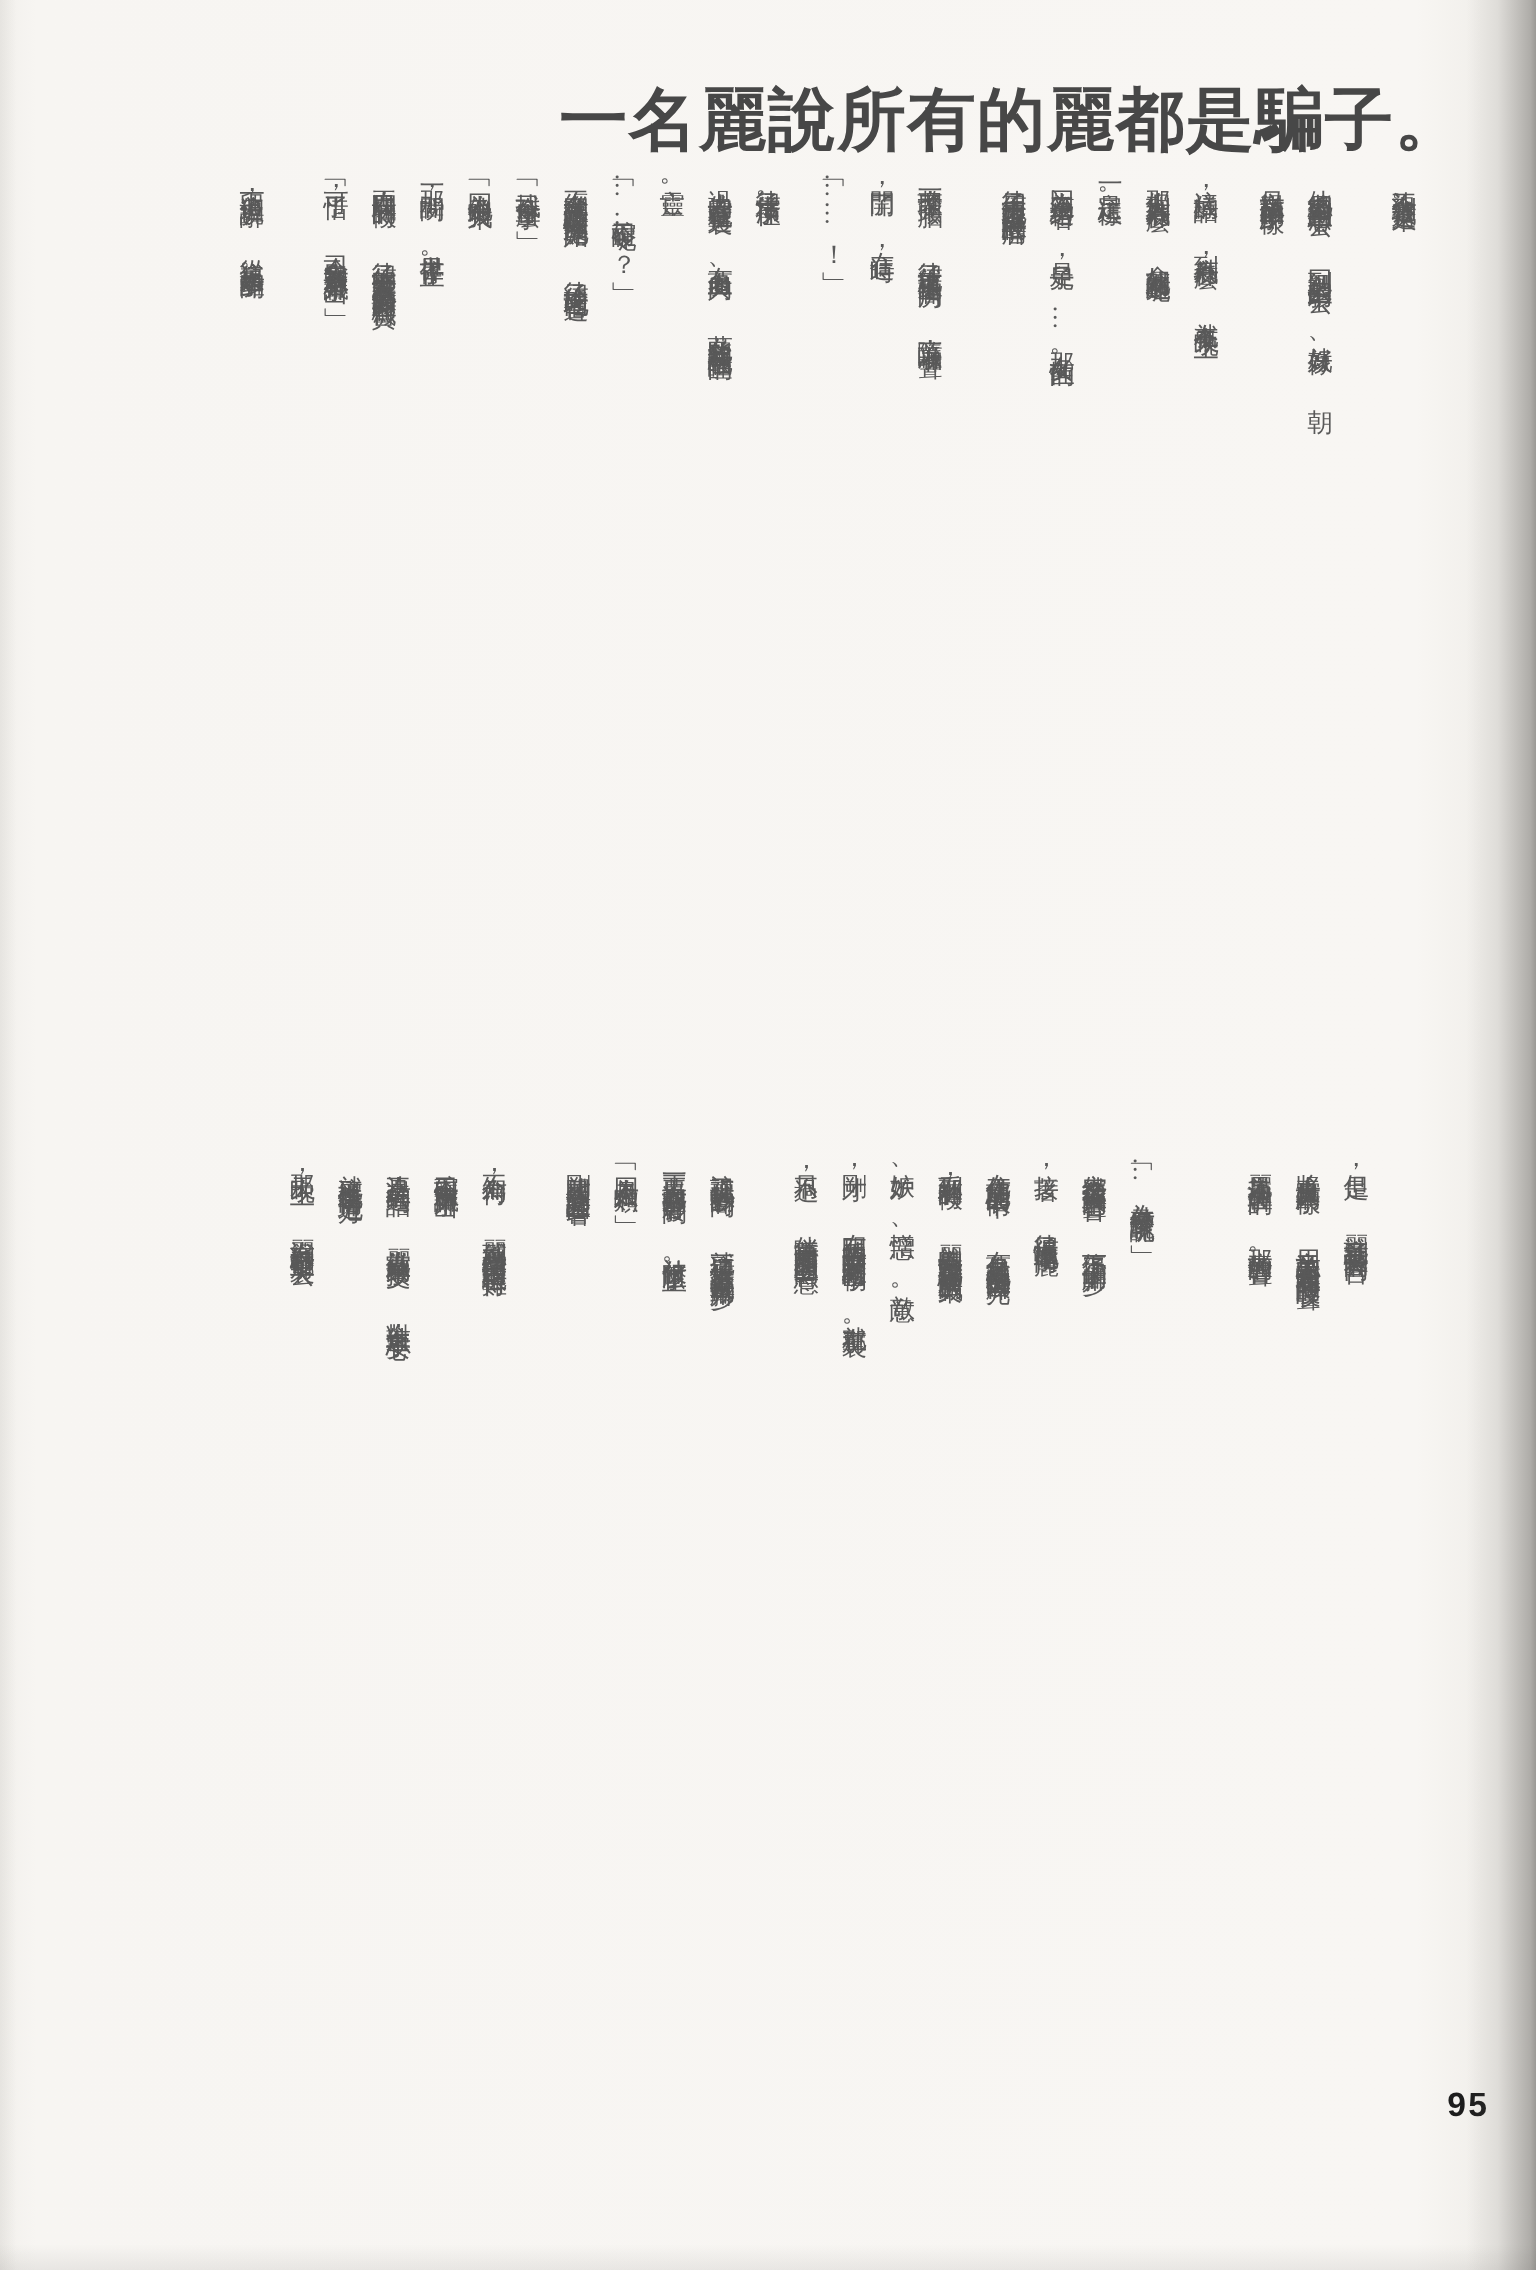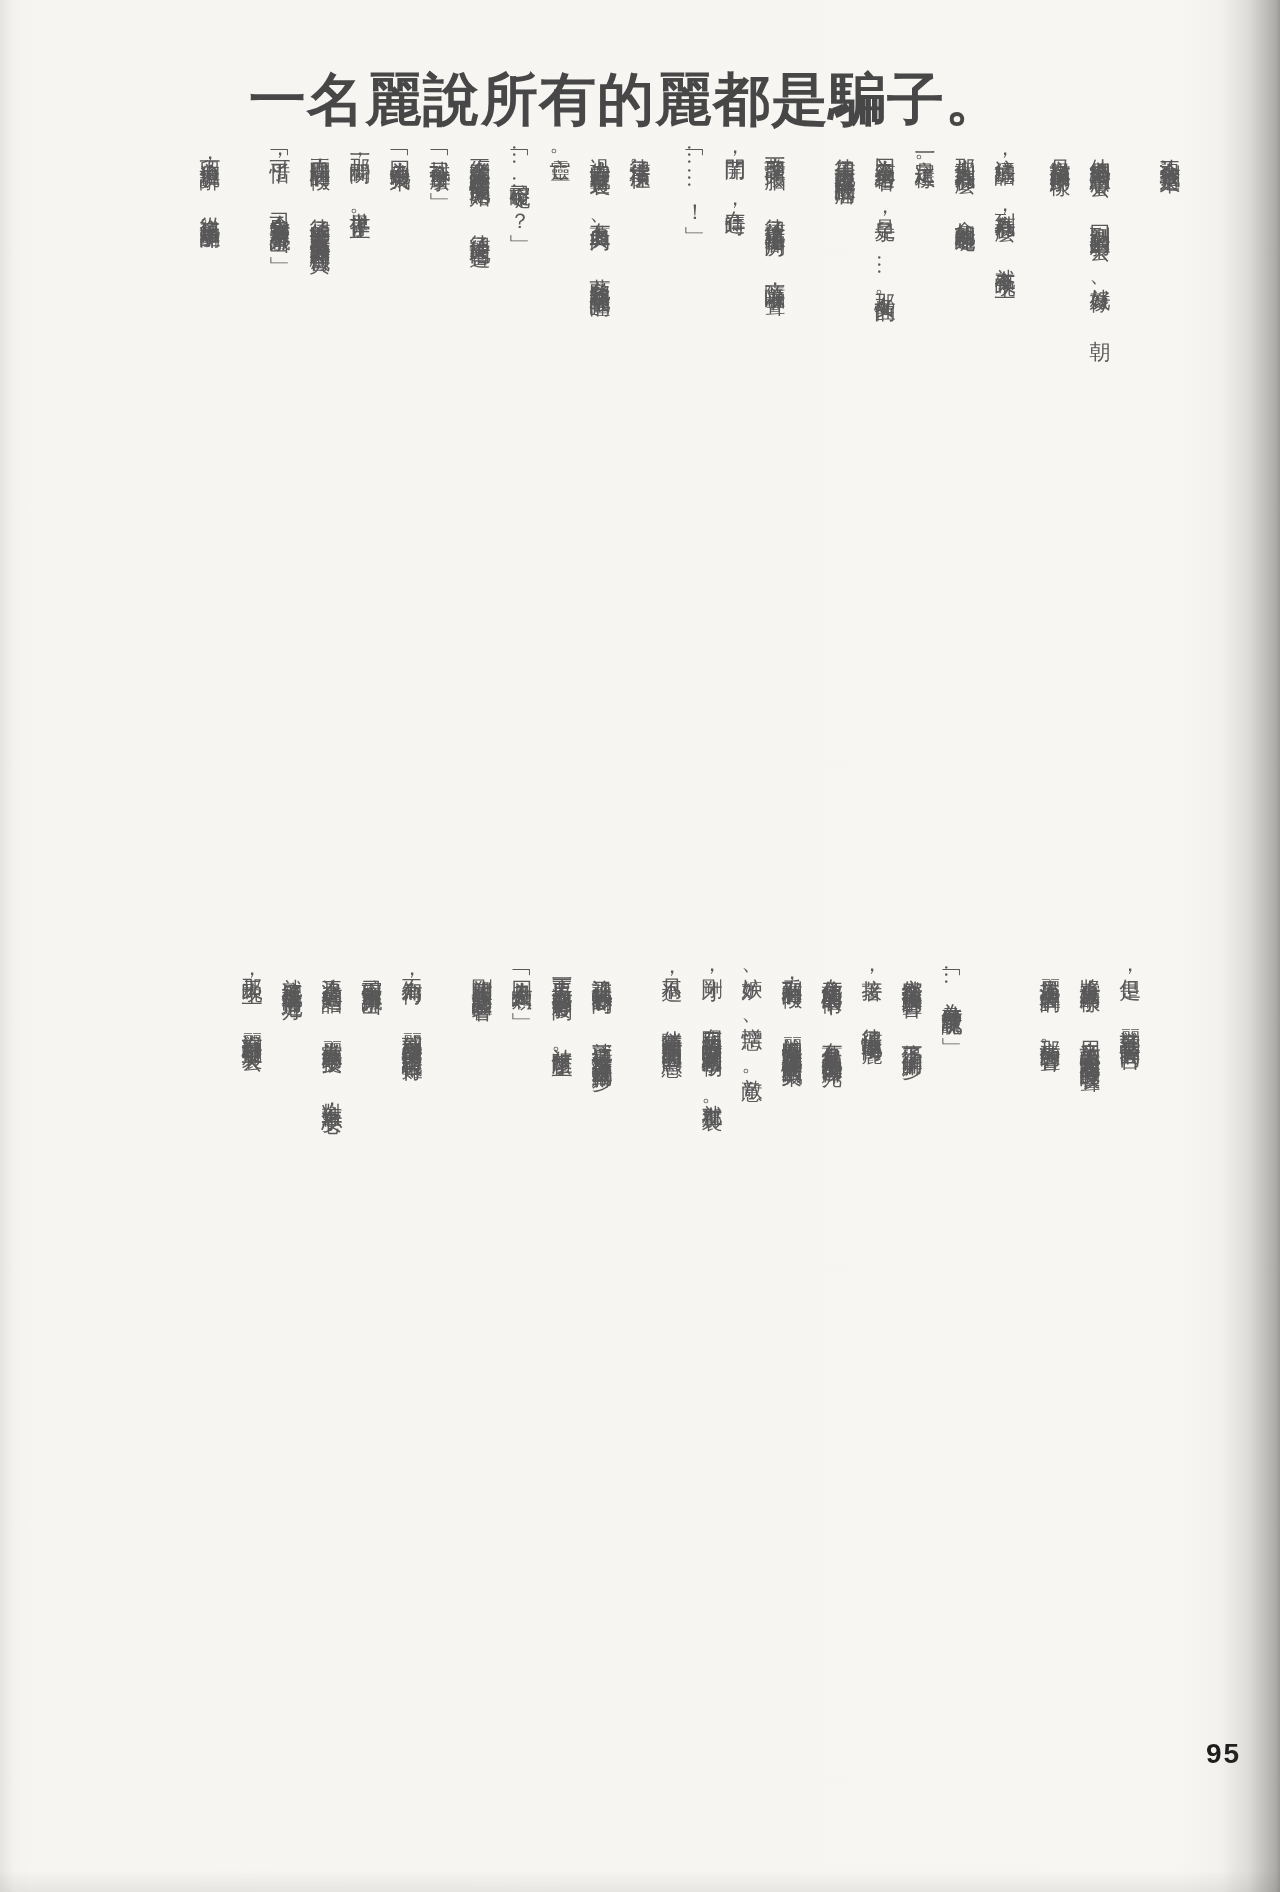--- a/index.html
+++ b/index.html
@@ -25,22 +25,22 @@
     background:linear-gradient(to bottom,rgba(90,88,84,0) 0%,rgba(90,88,84,0.10) 100%);
     pointer-events:none;
   }
   .edge-shadow-left{
     position:absolute;top:0;left:0;bottom:0;width:14px;
     background:linear-gradient(to right,rgba(90,88,84,0.08) 0%,rgba(90,88,84,0) 100%);
     pointer-events:none;
   }
   .title{
     position:absolute;
-    top:24px;left:16px;width:1220px;
-    text-align:center;
+    top:24px;left:0;width:1220px;
+    text-align:right;
     font-size:57px;
     font-weight:bold;
     letter-spacing:1px;
     color:#474747;
     white-space:nowrap;
   }
   .vframe{
     position:absolute;
     writing-mode:vertical-rl;
     text-orientation:mixed;

